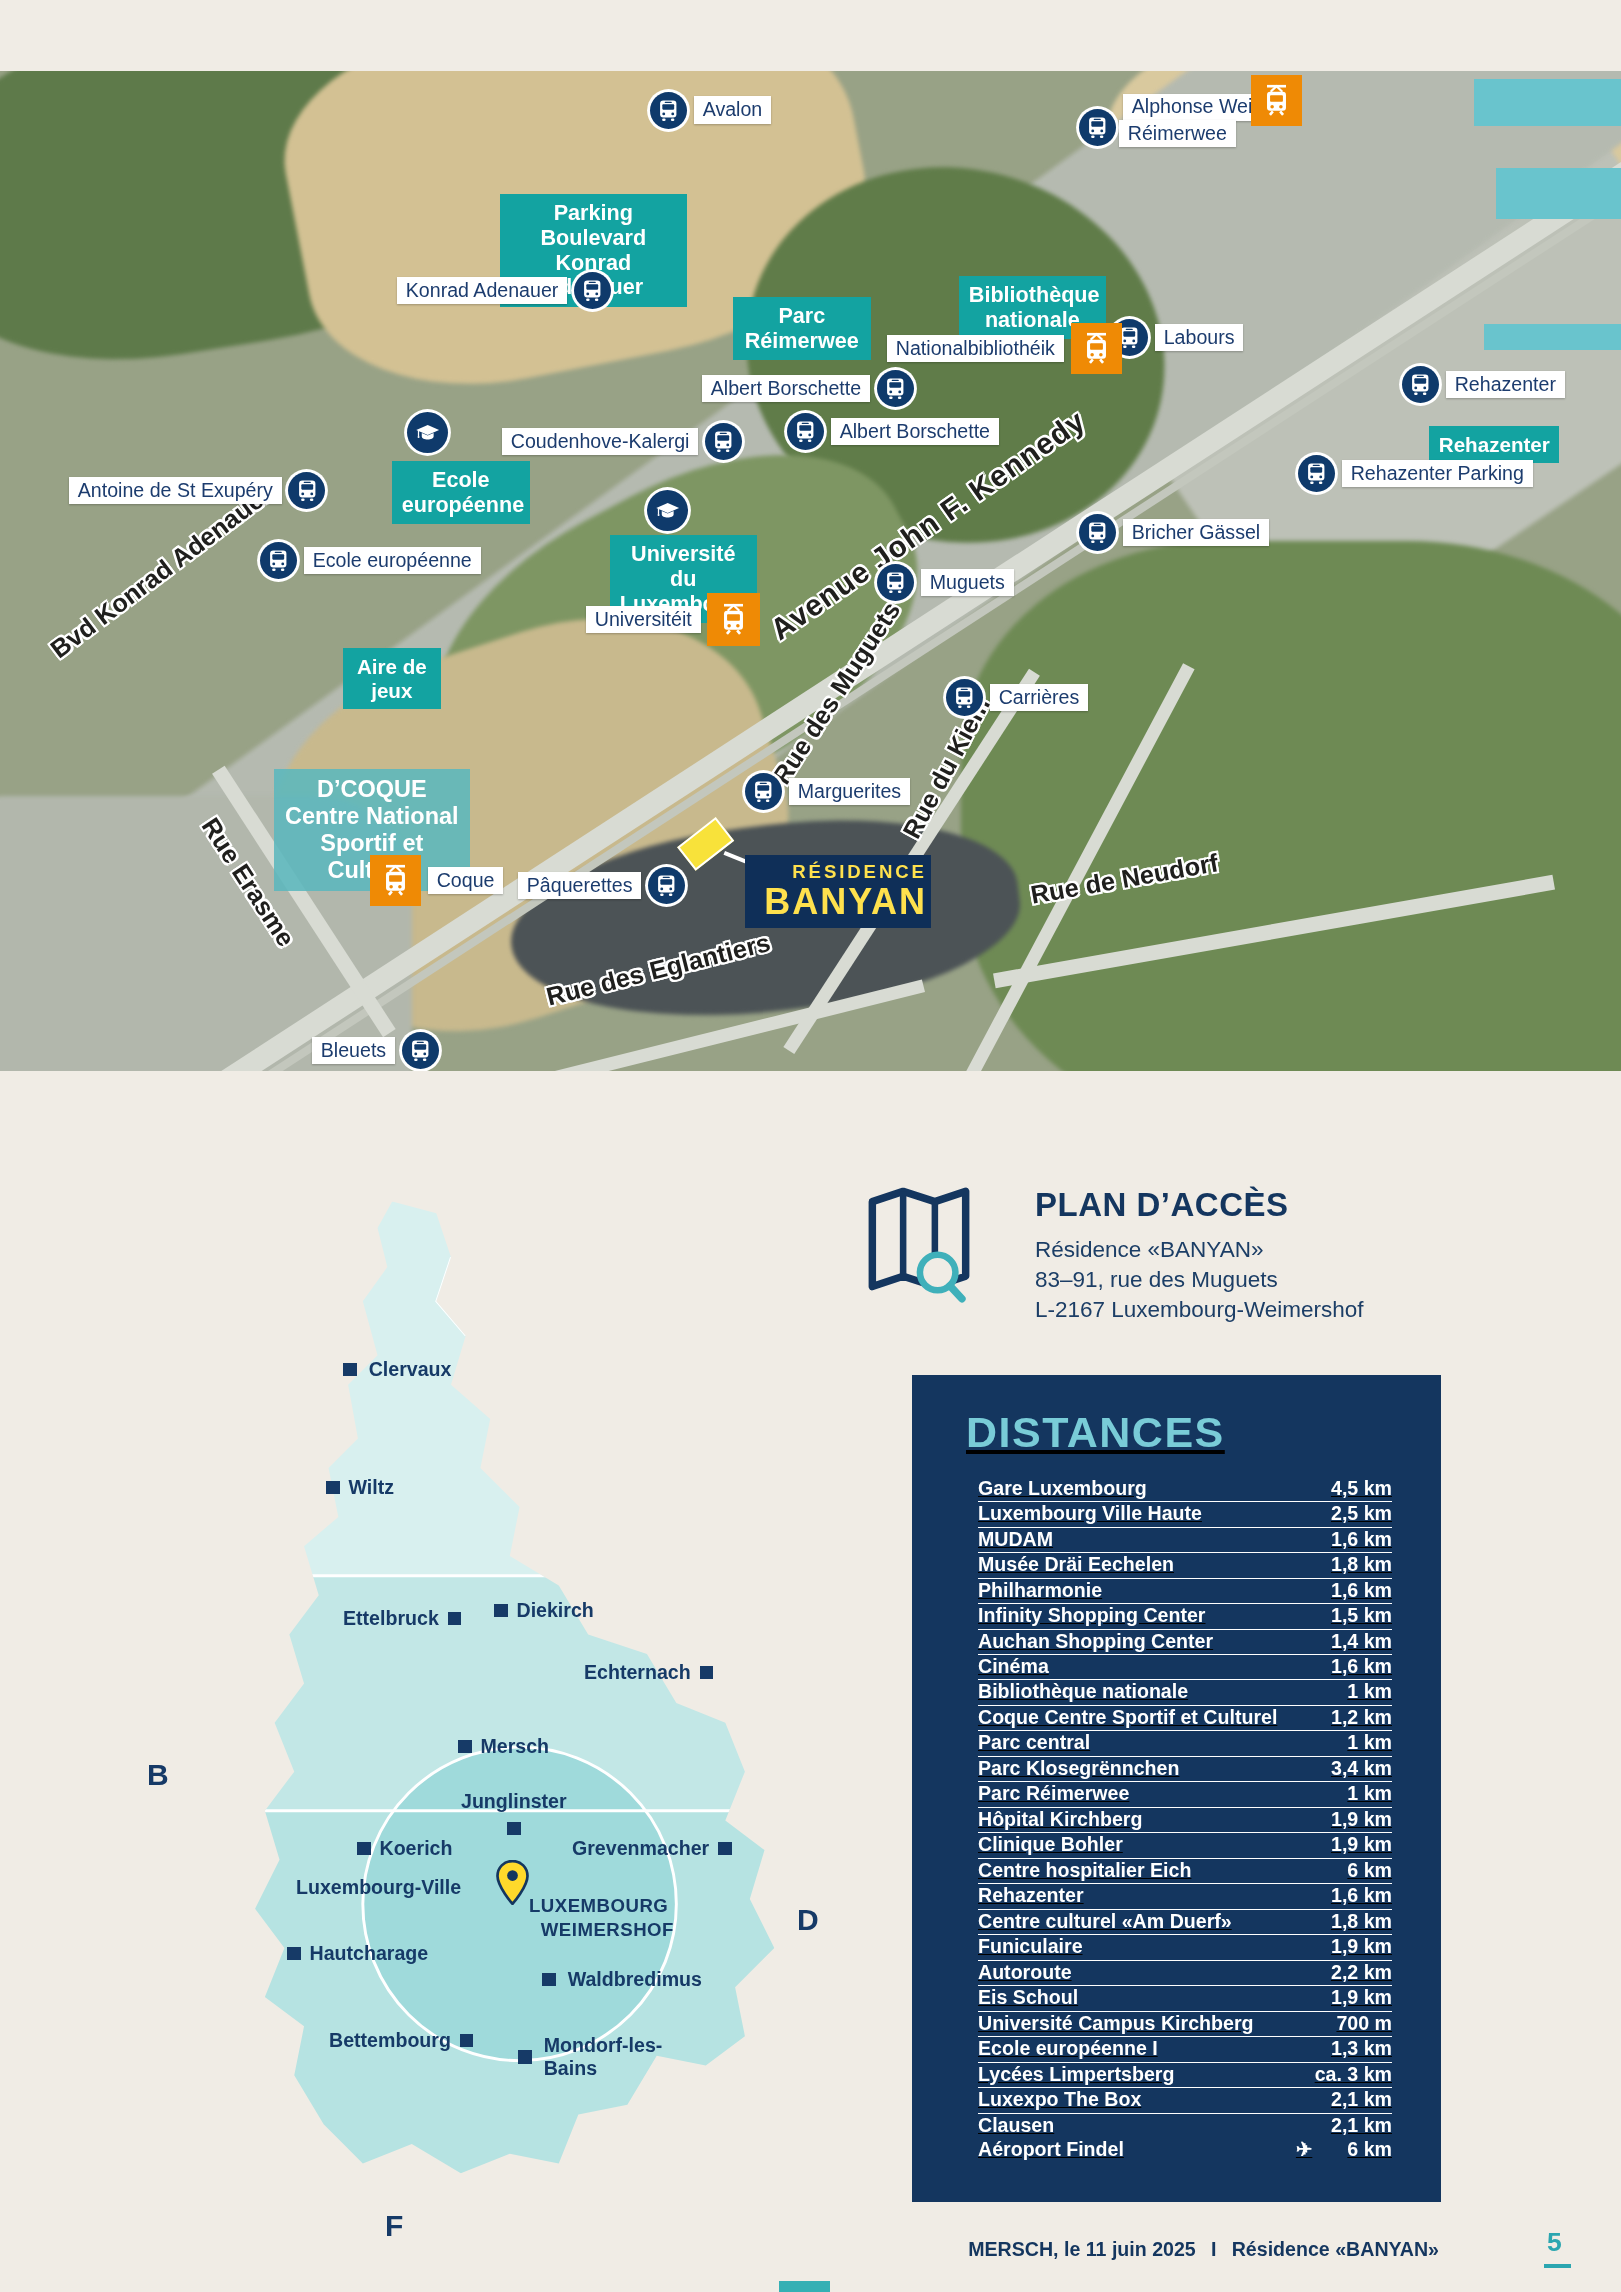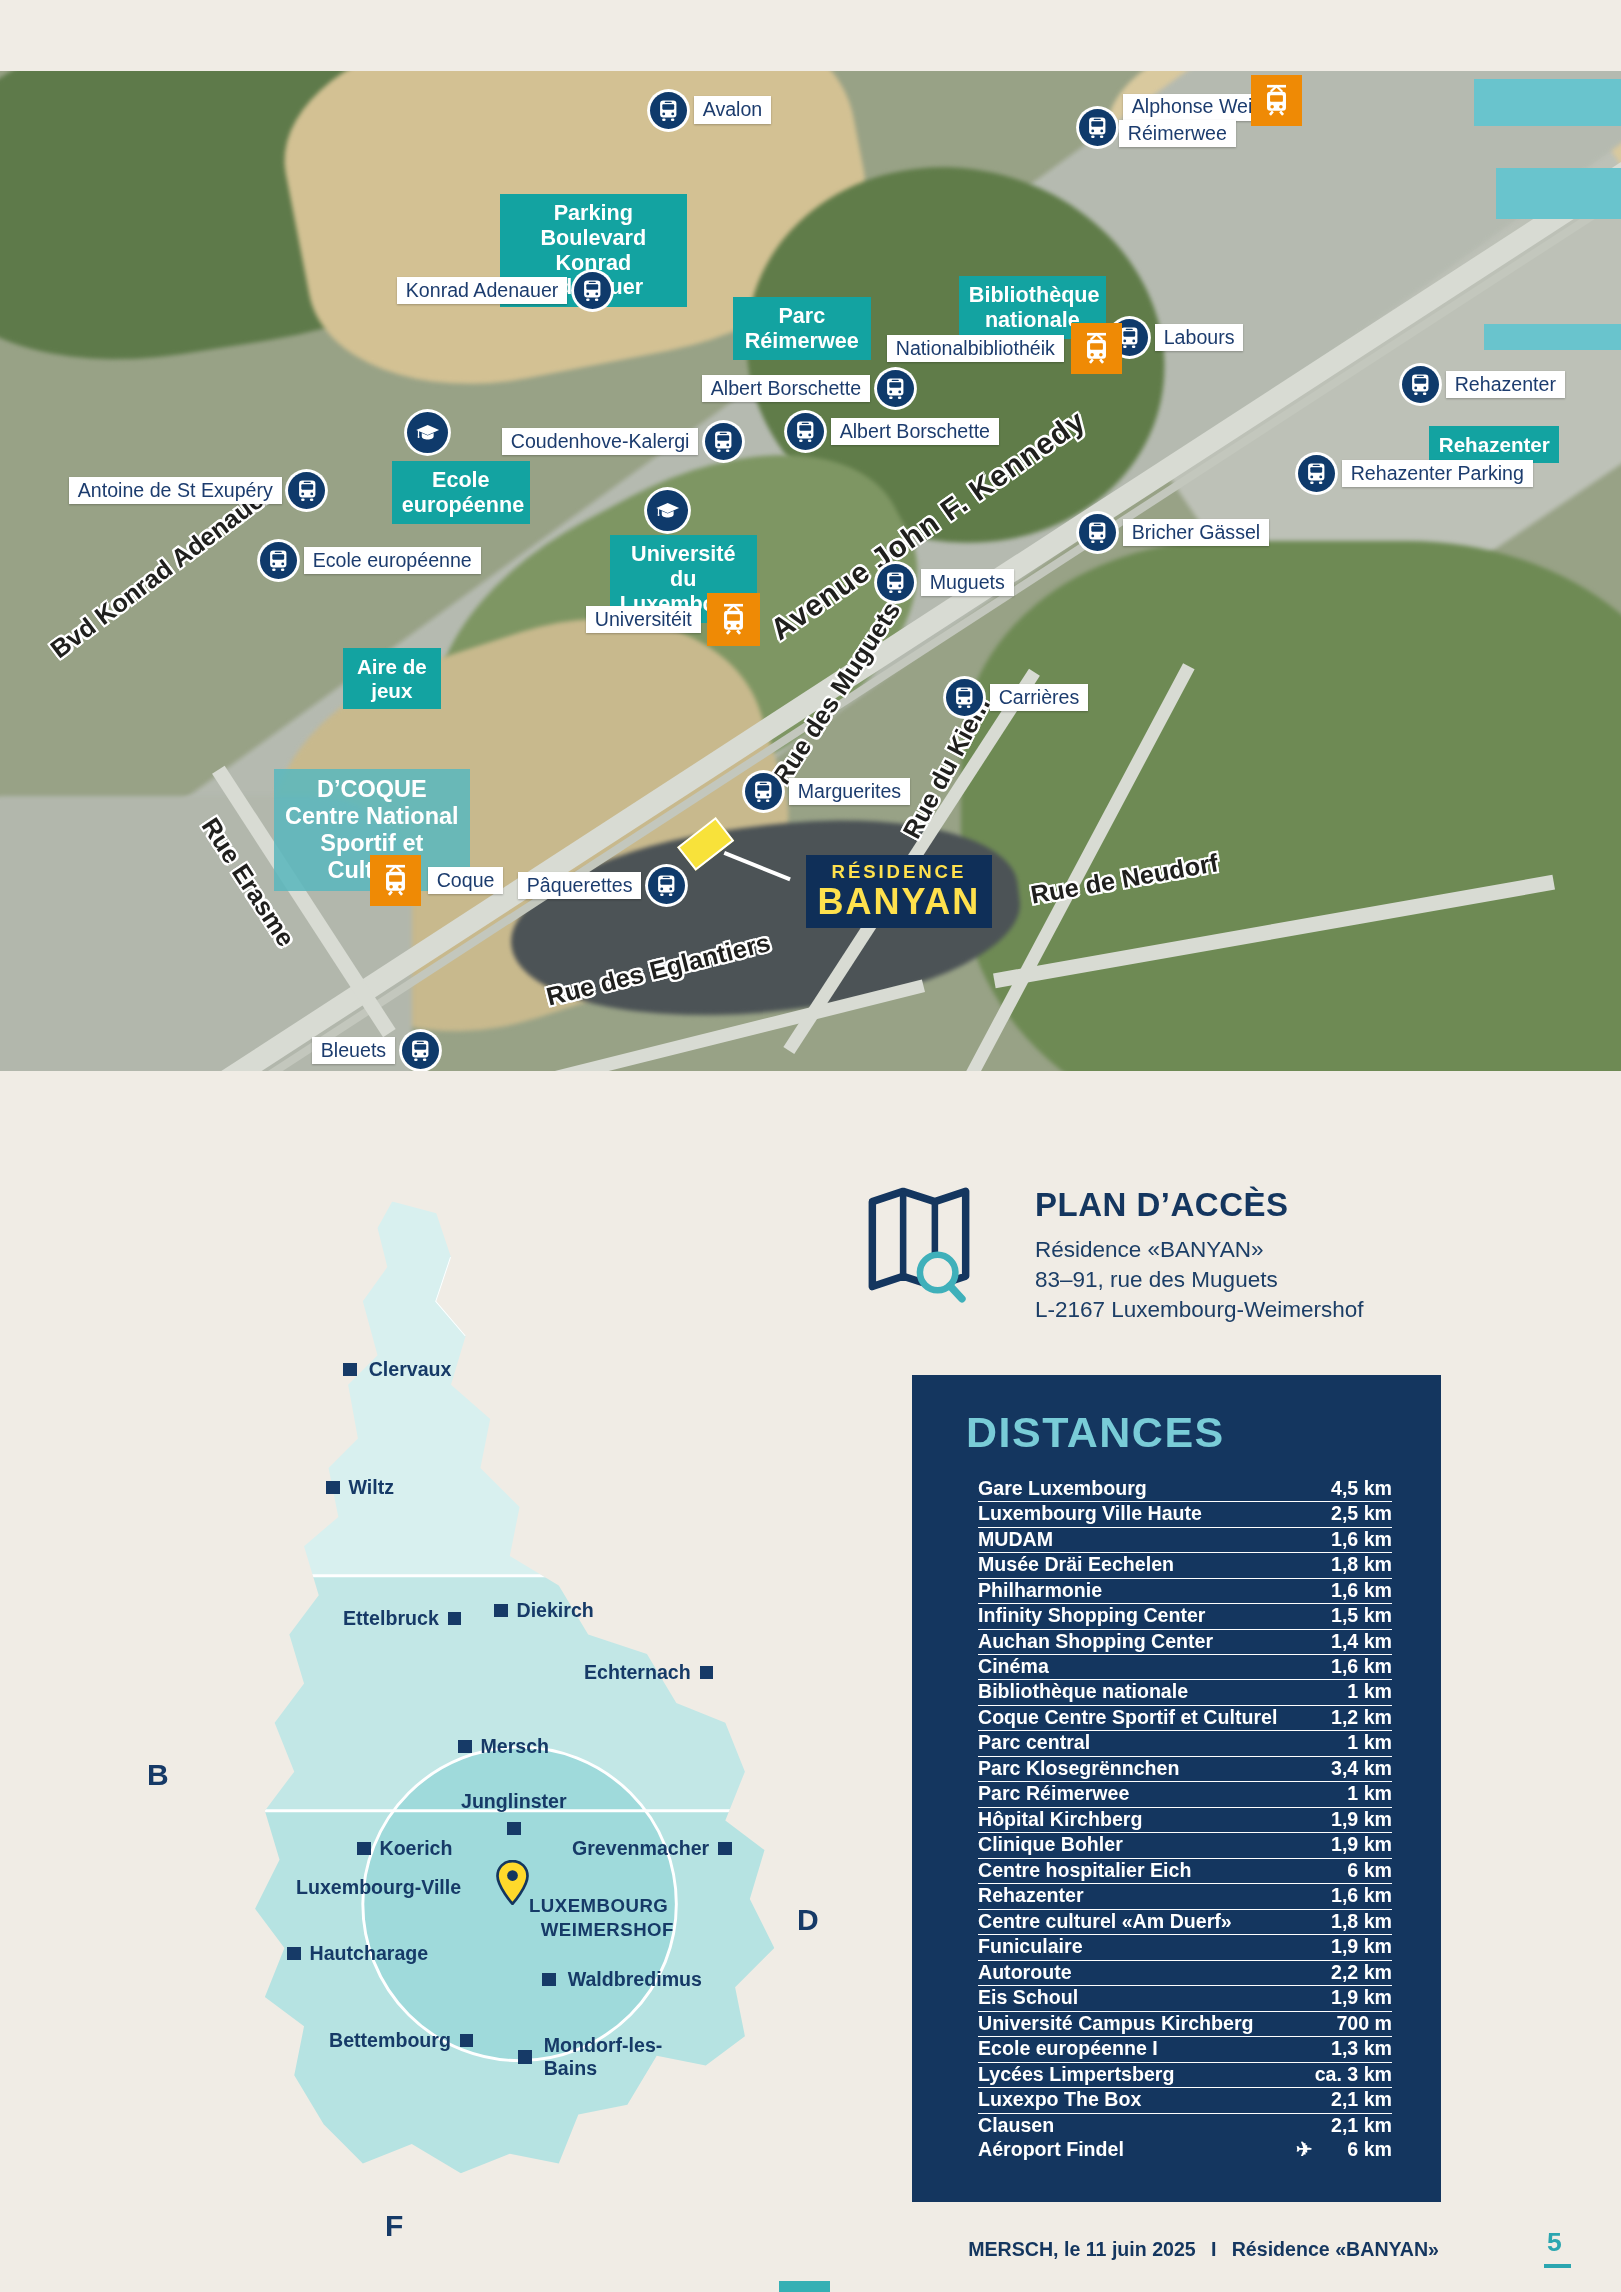--- a/index.html
+++ b/index.html
@@ -14,32 +14,32 @@
   .bus{width:37px;height:37px;border-radius:50%;background:#0f3a6b;box-shadow:0 0 0 2.9px #fff;display:flex;align-items:center;justify-content:center;flex:0 0 auto;}
   .bus svg{width:24.5px;height:24.5px;}
   .cap{width:41px;height:41px;border-radius:50%;background:#0f3a6b;box-shadow:0 0 0 2.9px #fff;display:flex;align-items:center;justify-content:center;}
   .cap svg{width:27.4px;height:27.4px;}
   .tram{width:51px;height:51px;background:#ef8a05;display:flex;align-items:center;justify-content:center;flex:0 0 auto;}
   .tram svg{width:35px;height:35px;}
   .teal{position:absolute;background:#13a3a1;color:#fff;font-weight:700;font-size:21.6px;line-height:1.15;text-align:center;padding:6.9px 9.8px;}
   .deco{position:absolute;background:#69c4cd;}
   .street{position:absolute;color:#1f1f1d;font-weight:700;white-space:nowrap;transform-origin:0 50%;
     text-shadow:-2px -2px 0 #fff,2px -2px 0 #fff,-2px 2px 0 #fff,2px 2px 0 #fff,-2px 0 0 #fff,2px 0 0 #fff,0 -2px 0 #fff,0 2px 0 #fff;}
-  #residence-label{position:absolute;left:806px;top:855px;width:178px;background:#0f2f58;color:#ffe14d;text-align:center;padding:5.9px 3.9px 7.8px;}
+  #residence-label{position:absolute;left:745px;top:855px;width:178px;background:#0f2f58;color:#ffe14d;text-align:right;padding:5.9px 3.9px 7.8px;}
   #residence-label .r1{font-size:18.6px;letter-spacing:2.9px;font-weight:700;}
   #residence-label .r2{font-size:36px;letter-spacing:2px;font-weight:700;line-height:1.05;}
   #copyright{position:absolute;left:74px;top:1081px;font-size:19.6px;color:#20395c;}
   
   .citysq{width:13.7px;height:13.7px;background:#163a67;flex:0 0 auto;}
   .city{position:absolute;display:flex;align-items:center;gap:8.8px;color:#163a67;font-weight:700;font-size:19.6px;white-space:nowrap;}
   .citycol{position:absolute;display:flex;align-items:center;gap:12px;color:#163a67;font-weight:700;font-size:19.6px;}
   .bigletter{position:absolute;color:#163a67;font-weight:700;font-size:30px;}
   #access-title{position:absolute;left:1035px;top:1186px;font-size:33px;font-weight:700;color:#14365f;letter-spacing:0.5px;}
   #access-lines{position:absolute;left:1035px;top:1235px;font-size:22.5px;color:#1c3e66;line-height:30px;}
-  #distances{position:absolute;left:912px;top:1375px;width:529px;background:#14365f;box-sizing:border-box;padding:33px 49px 39px 54px;}
+  #distances{position:absolute;left:912px;top:1375px;width:529px;background:#14365f;box-sizing:border-box;padding:33px 49px 39px 54px;text-decoration:underline;}
   #distances h2{margin:0 0 19.6px 0;color:#79ccd7;font-size:43px;letter-spacing:1.5px;font-weight:700;}
   .drow{display:flex;justify-content:space-between;align-items:baseline;color:#fff;font-size:19.6px;font-weight:700;border-bottom:1.5px solid #fff;padding:1px 0 2.9px;height:20.6px;line-height:20.6px;margin-left:12px;}
   .drow:last-child{border-bottom:none;}
   .drow .dv{white-space:nowrap;}
   #airport-row{border-bottom:none;}
   #airport-row .dright{display:flex;gap:35px;align-items:baseline;}
   #footer{position:absolute;right:182px;top:2238px;font-size:19.6px;color:#14365f;white-space:nowrap;}
   #footer span{margin-left:9.8px;font-weight:bold;}
   #pagenum{position:absolute;left:1547px;top:2227px;color:#2ba6b0;font-size:26.5px;font-weight:700;}
   #pagenum-bar{position:absolute;left:1544px;top:2264px;width:26.5px;height:3.9px;background:#2ba6b0;}

